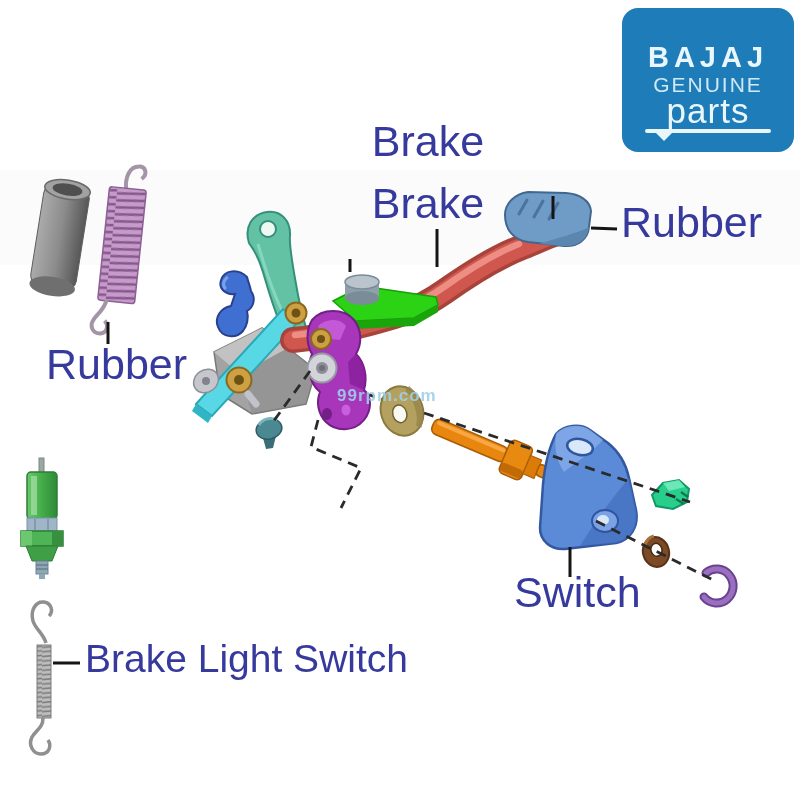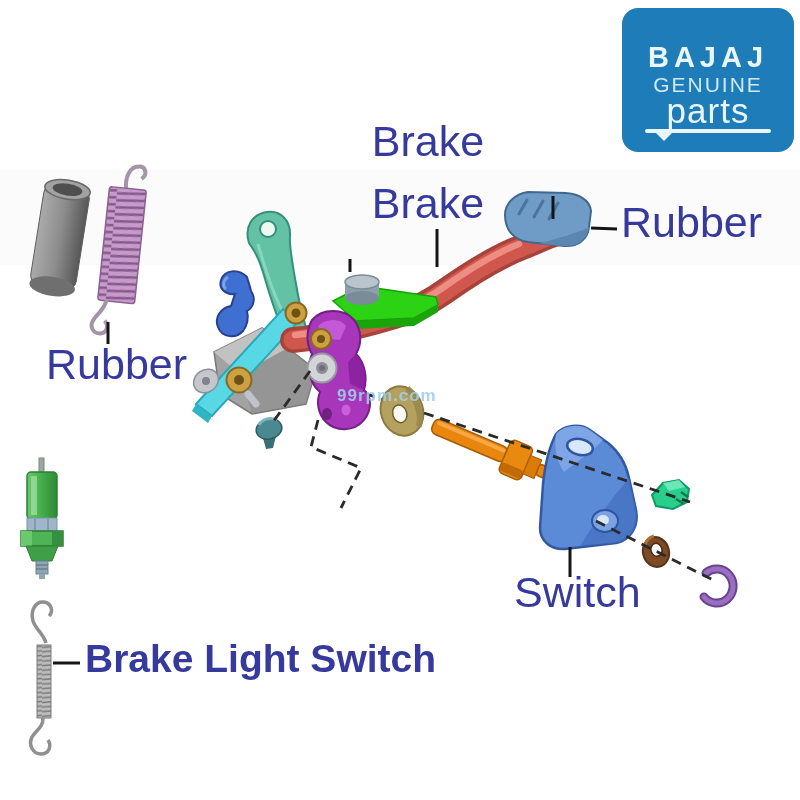--- a/index.html
+++ b/index.html
@@ -10,21 +10,21 @@
   .canvas svg{position:absolute;left:0;top:0;}
   svg text{font-family:"Liberation Sans",sans-serif;}
   .leader{stroke:var(--leader-color,#151515);stroke-width:3;}
   .dashline{stroke:#2a2a2a;stroke-width:2.8;fill:none;stroke-dasharray:10 7;}
   .watermark{fill:var(--watermark-color,#9fd0e8);font-size:17px;font-weight:bold;letter-spacing:1px;opacity:.9;}
   .label{position:absolute;color:var(--label-color,#373a9d);white-space:nowrap;}
   .label-spring{left:46px;top:340px;font-size:43px;}
   .label-brake-pedal{left:347px;top:110px;width:162px;text-align:center;font-size:43px;line-height:62px;}
   .label-rubber-pad{left:621px;top:192px;font-size:43px;line-height:60px;text-align:center;}
   .label-cover{left:514px;top:568px;font-size:43px;}
-  .label-bls{left:85px;top:637px;font-size:39px;font-weight:bold;}
+  .label-bls{left:85px;top:637px;font-size:39px;}
   .logo{
     position:absolute;left:622px;top:8px;width:172px;height:144px;
     background:var(--logo-bg,#1e7cb8);border-radius:16px;
     display:flex;flex-direction:column;align-items:center;
     color:var(--logo-text,#e9f7fd);
   }
   .logo-brand{margin-top:36px;font-size:29px;font-weight:bold;letter-spacing:5px;line-height:26px;}
   .logo-genuine{margin-top:5px;font-size:21px;letter-spacing:2px;line-height:20px;color:#cfe9f6;}
   .logo-parts{font-size:35px;font-weight:normal;letter-spacing:1px;line-height:32px;}
   .logo-underline{position:relative;margin-top:2px;width:126px;height:3.5px;background:var(--logo-text,#e9f7fd);border-radius:2px;}

